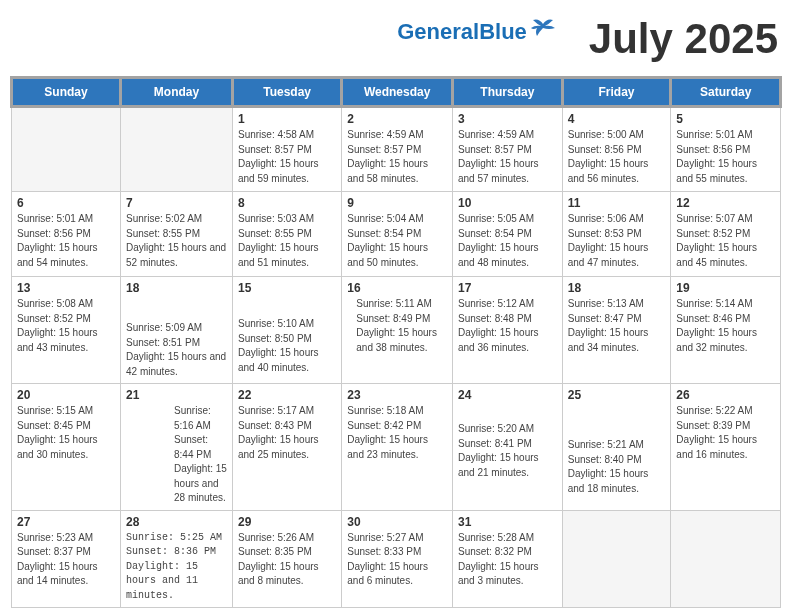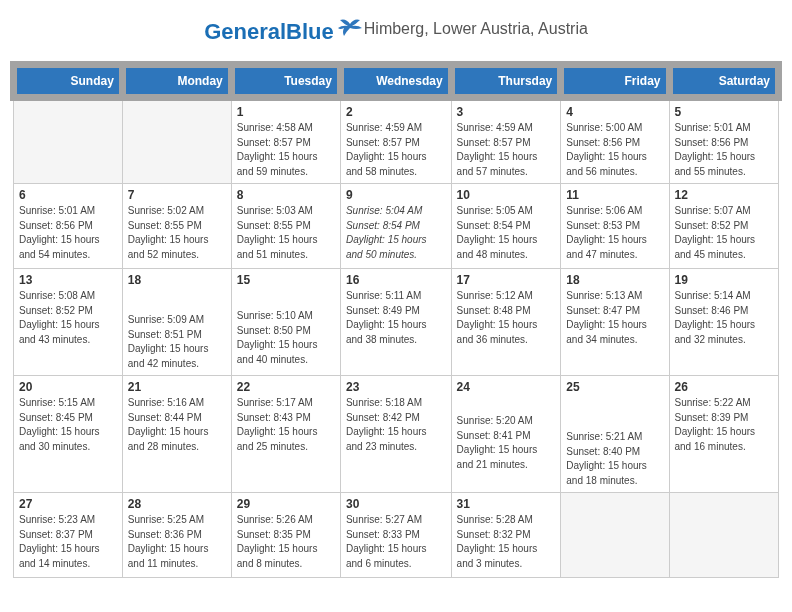--- a/index.html
+++ b/index.html
@@ -5,24 +5,25 @@
     * { box-sizing: border-box; margin: 0; padding: 0; }
     body {
       font-family: Arial, sans-serif;
       background: #fff;
       width: 792px;
       min-height: 612px;
       padding: 10px;
     }
     .header {
       display: flex;
-      justify-content: center;
+      justify-content: flex-end;
       align-items: flex-start;
       margin-bottom: 8px;
       padding: 8px 4px;
+      gap: 32px;
     }
     .logo {
       display: flex;
       flex-direction: column;
       align-items: flex-start;
     }
     .logo-text {
       font-size: 22px;
       font-weight: bold;
       color: #333;
@@ -52,25 +53,25 @@
       margin-top: 2px;
     }
     .calendar {
       width: 100%;
       border-collapse: collapse;
       font-size: 11px;
     }
     .calendar th {
       background-color: #2e76bc;
       color: #fff;
-      text-align: right;
+      text-align: center;
       padding: 6px 5px;
       font-size: 12px;
       font-weight: bold;
-      border: 7px solid #a3a3a3;
+      border: 3px solid #a3a3a3;
     }
     .calendar td {
       border: 1px solid #ccc;
       vertical-align: top;
       padding: 4px 5px;
       width: 113px;
       min-height: 80px;
       background: #fff;
     }
     .calendar td.empty {
@@ -101,21 +102,21 @@
         <span>General</span><span style="color:#1a6eb5;">Blue</span>
       </span>
       <span class="logo-bird">
         <svg width="28" height="22" viewBox="0 0 28 22" fill="none">
           <path d="M14 6 Q18 0 24 2 Q20 6 16 8 Q22 7 26 10 Q20 12 14 10 Q10 14 8 18 Q6 14 8 10 Q4 12 2 10 Q6 7 12 8 Q8 6 4 2 Q10 0 14 6Z" fill="#2e76bc"></path>
         </svg>
       </span>
     </div>
   </div>
   <div class="title-block">
-    <div class="subtitle">Himberg, Lower Austria, Austria</div>
+    <div class="month-title">July 2025</div>
   </div>
 </div>
 
 <table class="calendar">
   <thead>
     <tr>
     <th>Sunday</th>
         <th>Monday</th>
         <th>Tuesday</th>
         <th>Wednesday</th>
@@ -173,21 +174,21 @@
 Daylight: 15 hours and 52 minutes.</div>
         </td>
         <td>
           <div class="day-num">8</div>
           <div class="day-detail" style="white-space: pre-line;">Sunrise: 5:03 AM
 Sunset: 8:55 PM
 Daylight: 15 hours and 51 minutes.</div>
         </td>
         <td>
           <div class="day-num">9</div>
-          <div class="day-detail" style="white-space: pre-line; font-style: italic;">Sunrise: 5:04 AM
+          <div class="day-detail" style="white-space: pre-line;">Sunrise: 5:04 AM
 Sunset: 8:54 PM
 Daylight: 15 hours and 50 minutes.</div>
         </td>
         <td>
           <div class="day-num">10</div>
           <div class="day-detail" style="white-space: pre-line;">Sunrise: 5:05 AM
 Sunset: 8:54 PM
 Daylight: 15 hours and 48 minutes.</div>
         </td>
         <td>
@@ -217,21 +218,21 @@
 Daylight: 15 hours and 42 minutes.</div>
         </td>
         <td>
           <div class="day-num">15</div>
           <div class="day-detail" style="white-space: pre-line; margin-top: 22px;">Sunrise: 5:10 AM
 Sunset: 8:50 PM
 Daylight: 15 hours and 40 minutes.</div>
         </td>
         <td>
           <div class="day-num">16</div>
-          <div class="day-detail" style="white-space: pre-line;">Sunrise: 5:11 AM
+          <div class="day-detail" style="white-space: pre-line; margin-left: 9px;">Sunrise: 5:11 AM
 Sunset: 8:49 PM
 Daylight: 15 hours and 38 minutes.</div>
         </td>
         <td>
           <div class="day-num">17</div>
           <div class="day-detail" style="white-space: pre-line;">Sunrise: 5:12 AM
 Sunset: 8:48 PM
 Daylight: 15 hours and 36 minutes.</div>
         </td>
         <td>
@@ -249,21 +250,21 @@
       </tr>
       <tr class="week-row">
         <td>
           <div class="day-num">20</div>
           <div class="day-detail" style="white-space: pre-line;">Sunrise: 5:15 AM
 Sunset: 8:45 PM
 Daylight: 15 hours and 30 minutes.</div>
         </td>
         <td>
           <div class="day-num">21</div>
-          <div class="day-detail" style="white-space: pre-line;">Sunrise: 5:16 AM
+          <div class="day-detail" style="white-space: pre-line; margin-left: 48px;">Sunrise: 5:16 AM
 Sunset: 8:44 PM
 Daylight: 15 hours and 28 minutes.</div>
         </td>
         <td>
           <div class="day-num">22</div>
           <div class="day-detail" style="white-space: pre-line;">Sunrise: 5:17 AM
 Sunset: 8:43 PM
 Daylight: 15 hours and 25 minutes.</div>
         </td>
         <td>
@@ -293,21 +294,21 @@
       </tr>
       <tr class="week-row">
         <td>
           <div class="day-num">27</div>
           <div class="day-detail" style="white-space: pre-line;">Sunrise: 5:23 AM
 Sunset: 8:37 PM
 Daylight: 15 hours and 14 minutes.</div>
         </td>
         <td>
           <div class="day-num">28</div>
-          <div class="day-detail" style="white-space: pre-line;">Sunrise: 5:25 AM
+          <div class="day-detail" style="white-space: pre-line; font-family: Liberation Mono, monospace;">Sunrise: 5:25 AM
 Sunset: 8:36 PM
 Daylight: 15 hours and 11 minutes.</div>
         </td>
         <td>
           <div class="day-num">29</div>
           <div class="day-detail" style="white-space: pre-line;">Sunrise: 5:26 AM
 Sunset: 8:35 PM
 Daylight: 15 hours and 8 minutes.</div>
         </td>
         <td>

